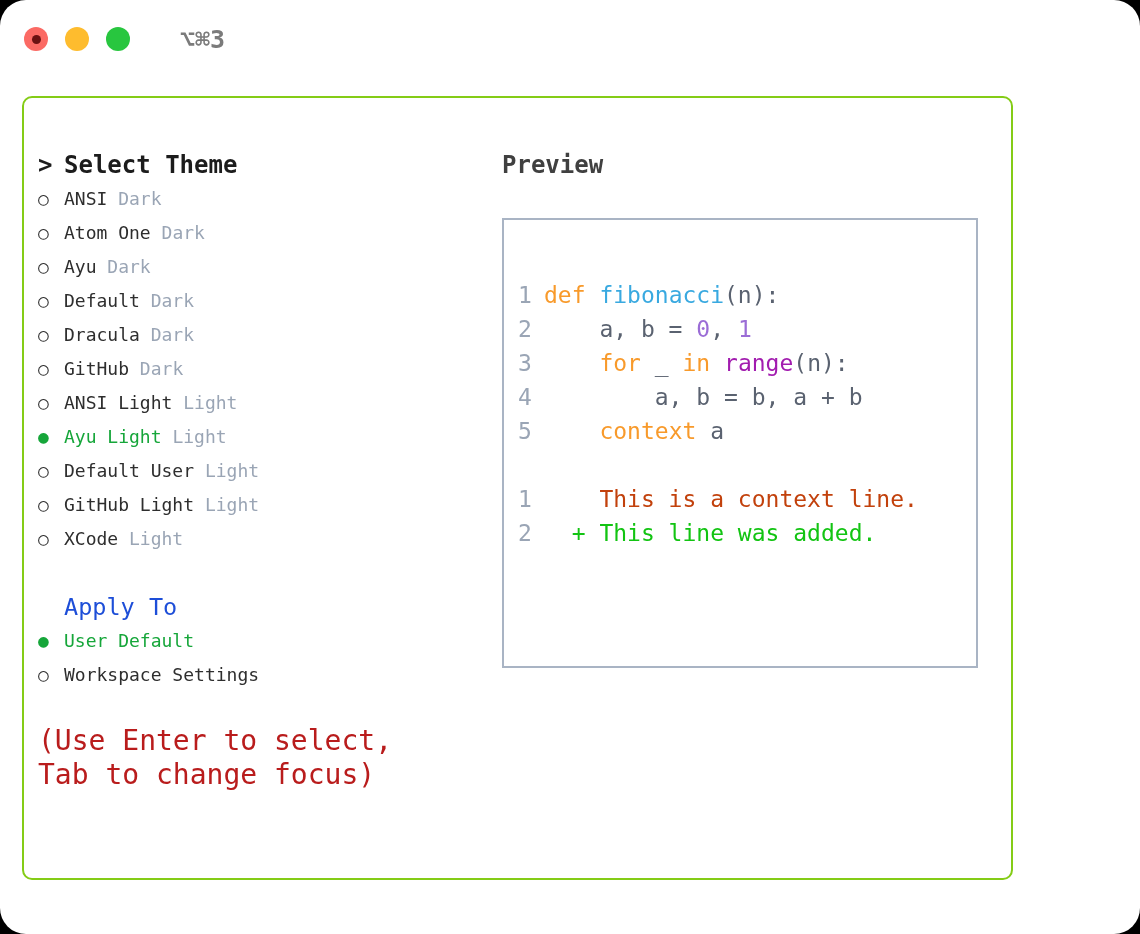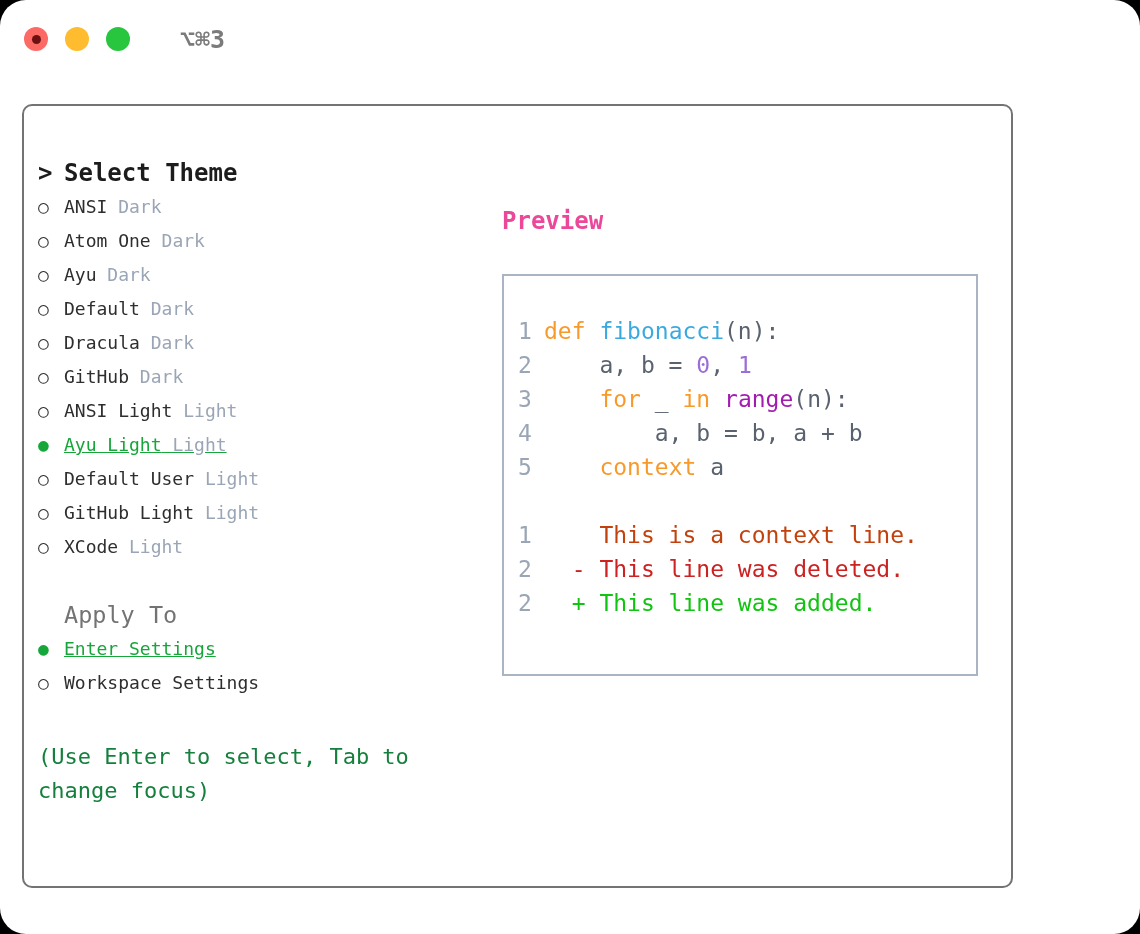--- a/index.html
+++ b/index.html
@@ -70,24 +70,24 @@
     font-weight: bold;
     color: #7b7b7b;
     letter-spacing: 0px;
     line-height: 1;
   }
 
   
   .panel {
     position: absolute;
     left: 22px;
-    top: 104px;
+    top: 96px;
     width: 991px;
     height: 784px;
-    border: 2px solid #737373;
+    border: 2px solid #84cc16;
     border-radius: 10px;
     box-sizing: border-box;
     background: #ffffff;
   }
 
   .columns {
     position: absolute;
     left: 0;
     top: 0;
     width: 100%;
@@ -113,67 +113,65 @@
     display: inline-block;
     width: 26px;
   }
   .row-header {
     font-weight: bold;
     color: #1c1c1c;
     font-size: 24px;
   }
   .row-selected {
     color: #16a63a;
-    text-decoration: underline;
   }
   .row-selected .marker {
     color: #16a63a;
   }
   .suffix {
     color: #9aa5b5;
   }
   .section-head {
     font-size: 23.5px;
     line-height: 34px;
     height: 34px;
-    color: #737373;
+    color: #1d4ed8;
     padding-left: 26px;
   }
   .spacer-block { height: 34px; }
 
   .hint {
-    margin-top: 40px;
-    font-size: 22px;
-    line-height: 34px;
-    color: #15803d;
+    margin-top: 32px;
+    font-size: 28px;
+    line-height: 34px;
+    color: #b91c1c;
     width: 408px;
   }
 
   
   .right-col {
     position: absolute;
     left: 478px;
     top: 50px;
     width: 500px;
   }
   .preview-title {
     font-size: 24px;
     font-weight: bold;
-    color: #ec4899;
-    line-height: 34px;
-    margin-top: 48px;
+    color: #404040;
+    line-height: 34px;
   }
   .preview-box {
     margin-top: 36px;
     width: 476px;
-    height: 402px;
+    height: 450px;
     border: 2px solid #a9b4c4;
     box-sizing: border-box;
     background: #ffffff;
-    padding: 38px 0 0 14px;
+    padding: 58px 0 0 14px;
   }
   .code-line {
     font-size: 23px;
     line-height: 34px;
     height: 34px;
     white-space: pre;
     color: #5a6270;
   }
   .lineno {
     color: #9aa5b5;
@@ -221,41 +219,40 @@
             <div class="list-row row-selected"><span class="marker">●</span><span>Ayu Light</span><span class="suffix"> Light</span></div>
             <div class="list-row"><span class="marker">○</span><span>Default User</span><span class="suffix"> Light</span></div>
             <div class="list-row"><span class="marker">○</span><span>GitHub Light</span><span class="suffix"> Light</span></div>
             <div class="list-row"><span class="marker">○</span><span>XCode</span><span class="suffix"> Light</span></div>
           </div>
 
         <div class="spacer-block"></div>
 
         <div class="section-head">Apply To</div>
         <div id="apply-items">
-            <div class="list-row row-selected"><span class="marker">●</span><span>Enter Settings</span></div>
+            <div class="list-row row-selected"><span class="marker">●</span><span>User Default</span></div>
             <div class="list-row"><span class="marker">○</span><span>Workspace Settings</span></div>
           </div>
 
         <div class="hint">(Use Enter to select, Tab to change focus)</div>
       </div>
 
       <div class="right-col">
         <div class="preview-title">Preview</div>
         <div class="preview-box">
           <div id="code-block">
               <div class="code-line"><span class="lineno">1</span><span class="kw">def </span><span class="fn">fibonacci</span><span>(n):</span></div>
               <div class="code-line"><span class="lineno">2</span><span>    a, b = </span><span class="num">0</span><span>, </span><span class="num">1</span></div>
               <div class="code-line"><span class="lineno">3</span><span>    </span><span class="kw">for</span><span> _ </span><span class="kw">in</span><span> </span><span class="builtin">range</span><span>(n):</span></div>
               <div class="code-line"><span class="lineno">4</span><span>        a, b = b, a + b</span></div>
               <div class="code-line"><span class="lineno">5</span><span>    </span><span class="kw">context</span><span> a</span></div>
             </div>
           <div class="gap-line"></div>
           <div id="diff-block">
               <div class="code-line"><span class="lineno">1</span><span class="ctx">    This is a context line.</span></div>
-              <div class="code-line"><span class="lineno">2</span><span class="del">  - This line was deleted.</span></div>
               <div class="code-line"><span class="lineno">2</span><span class="add">  + This line was added.</span></div>
             </div>
         </div>
       </div>
 
     </div>
   </div>
 
 </div>
 

